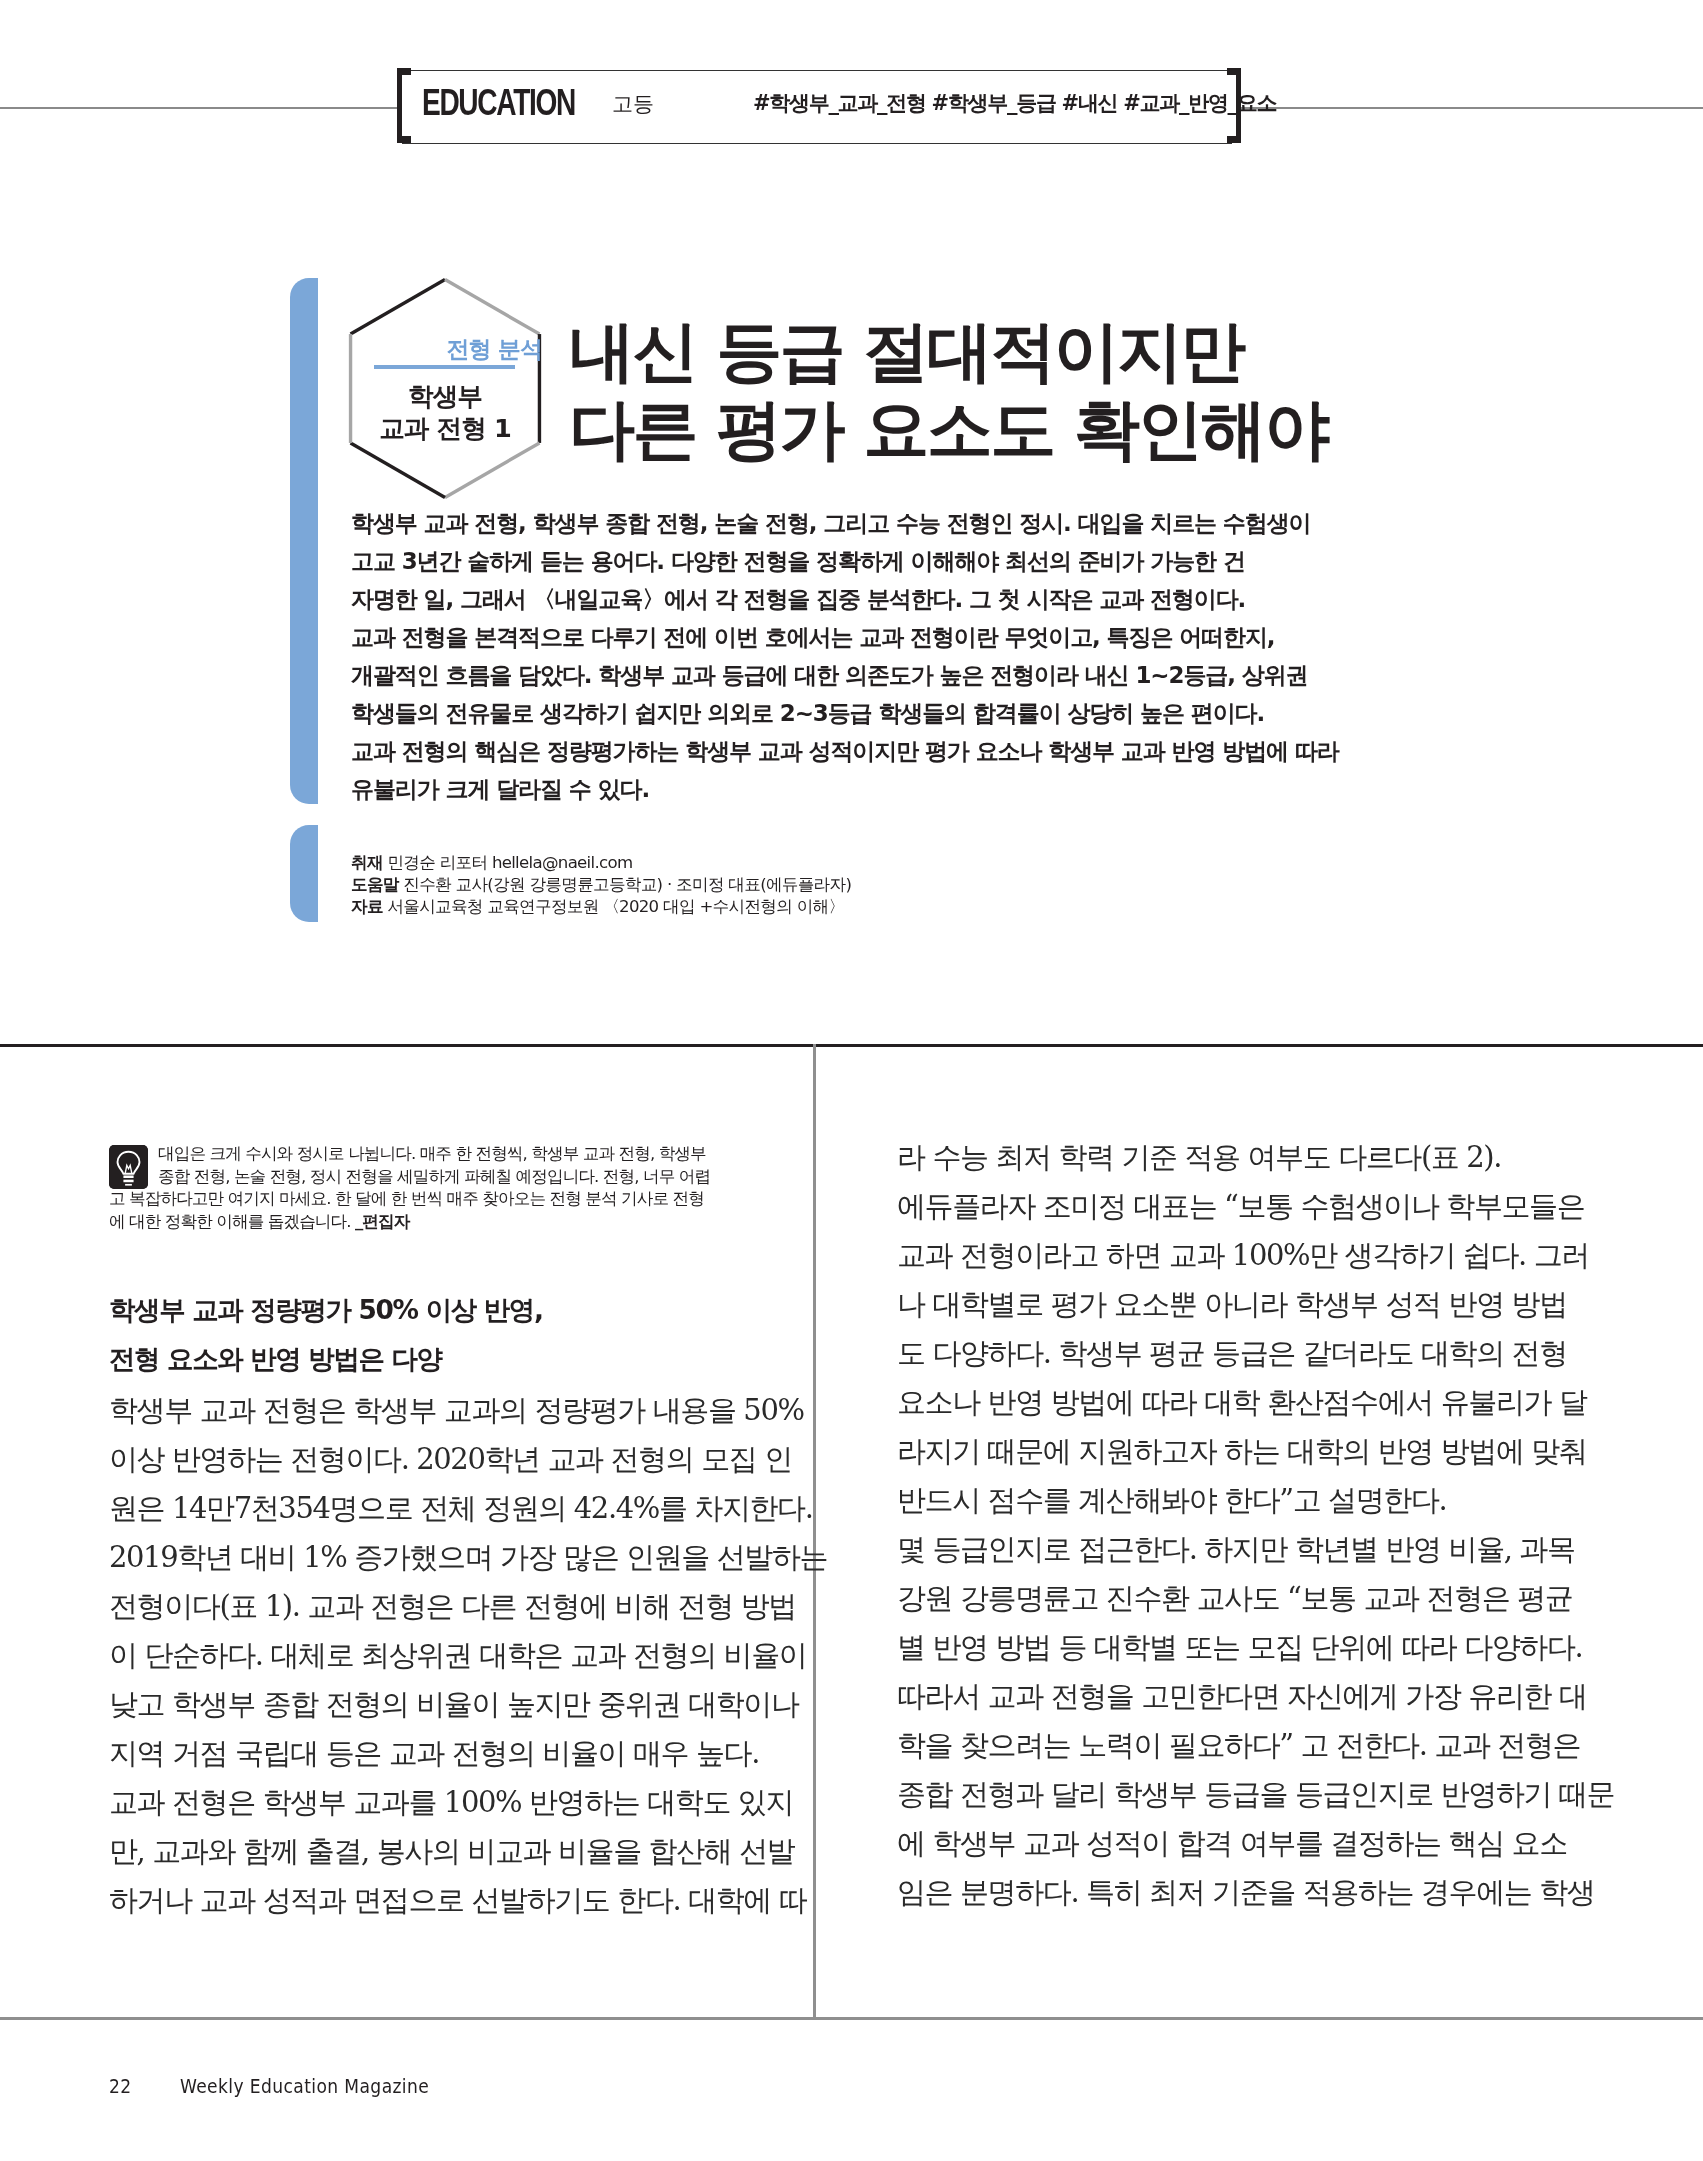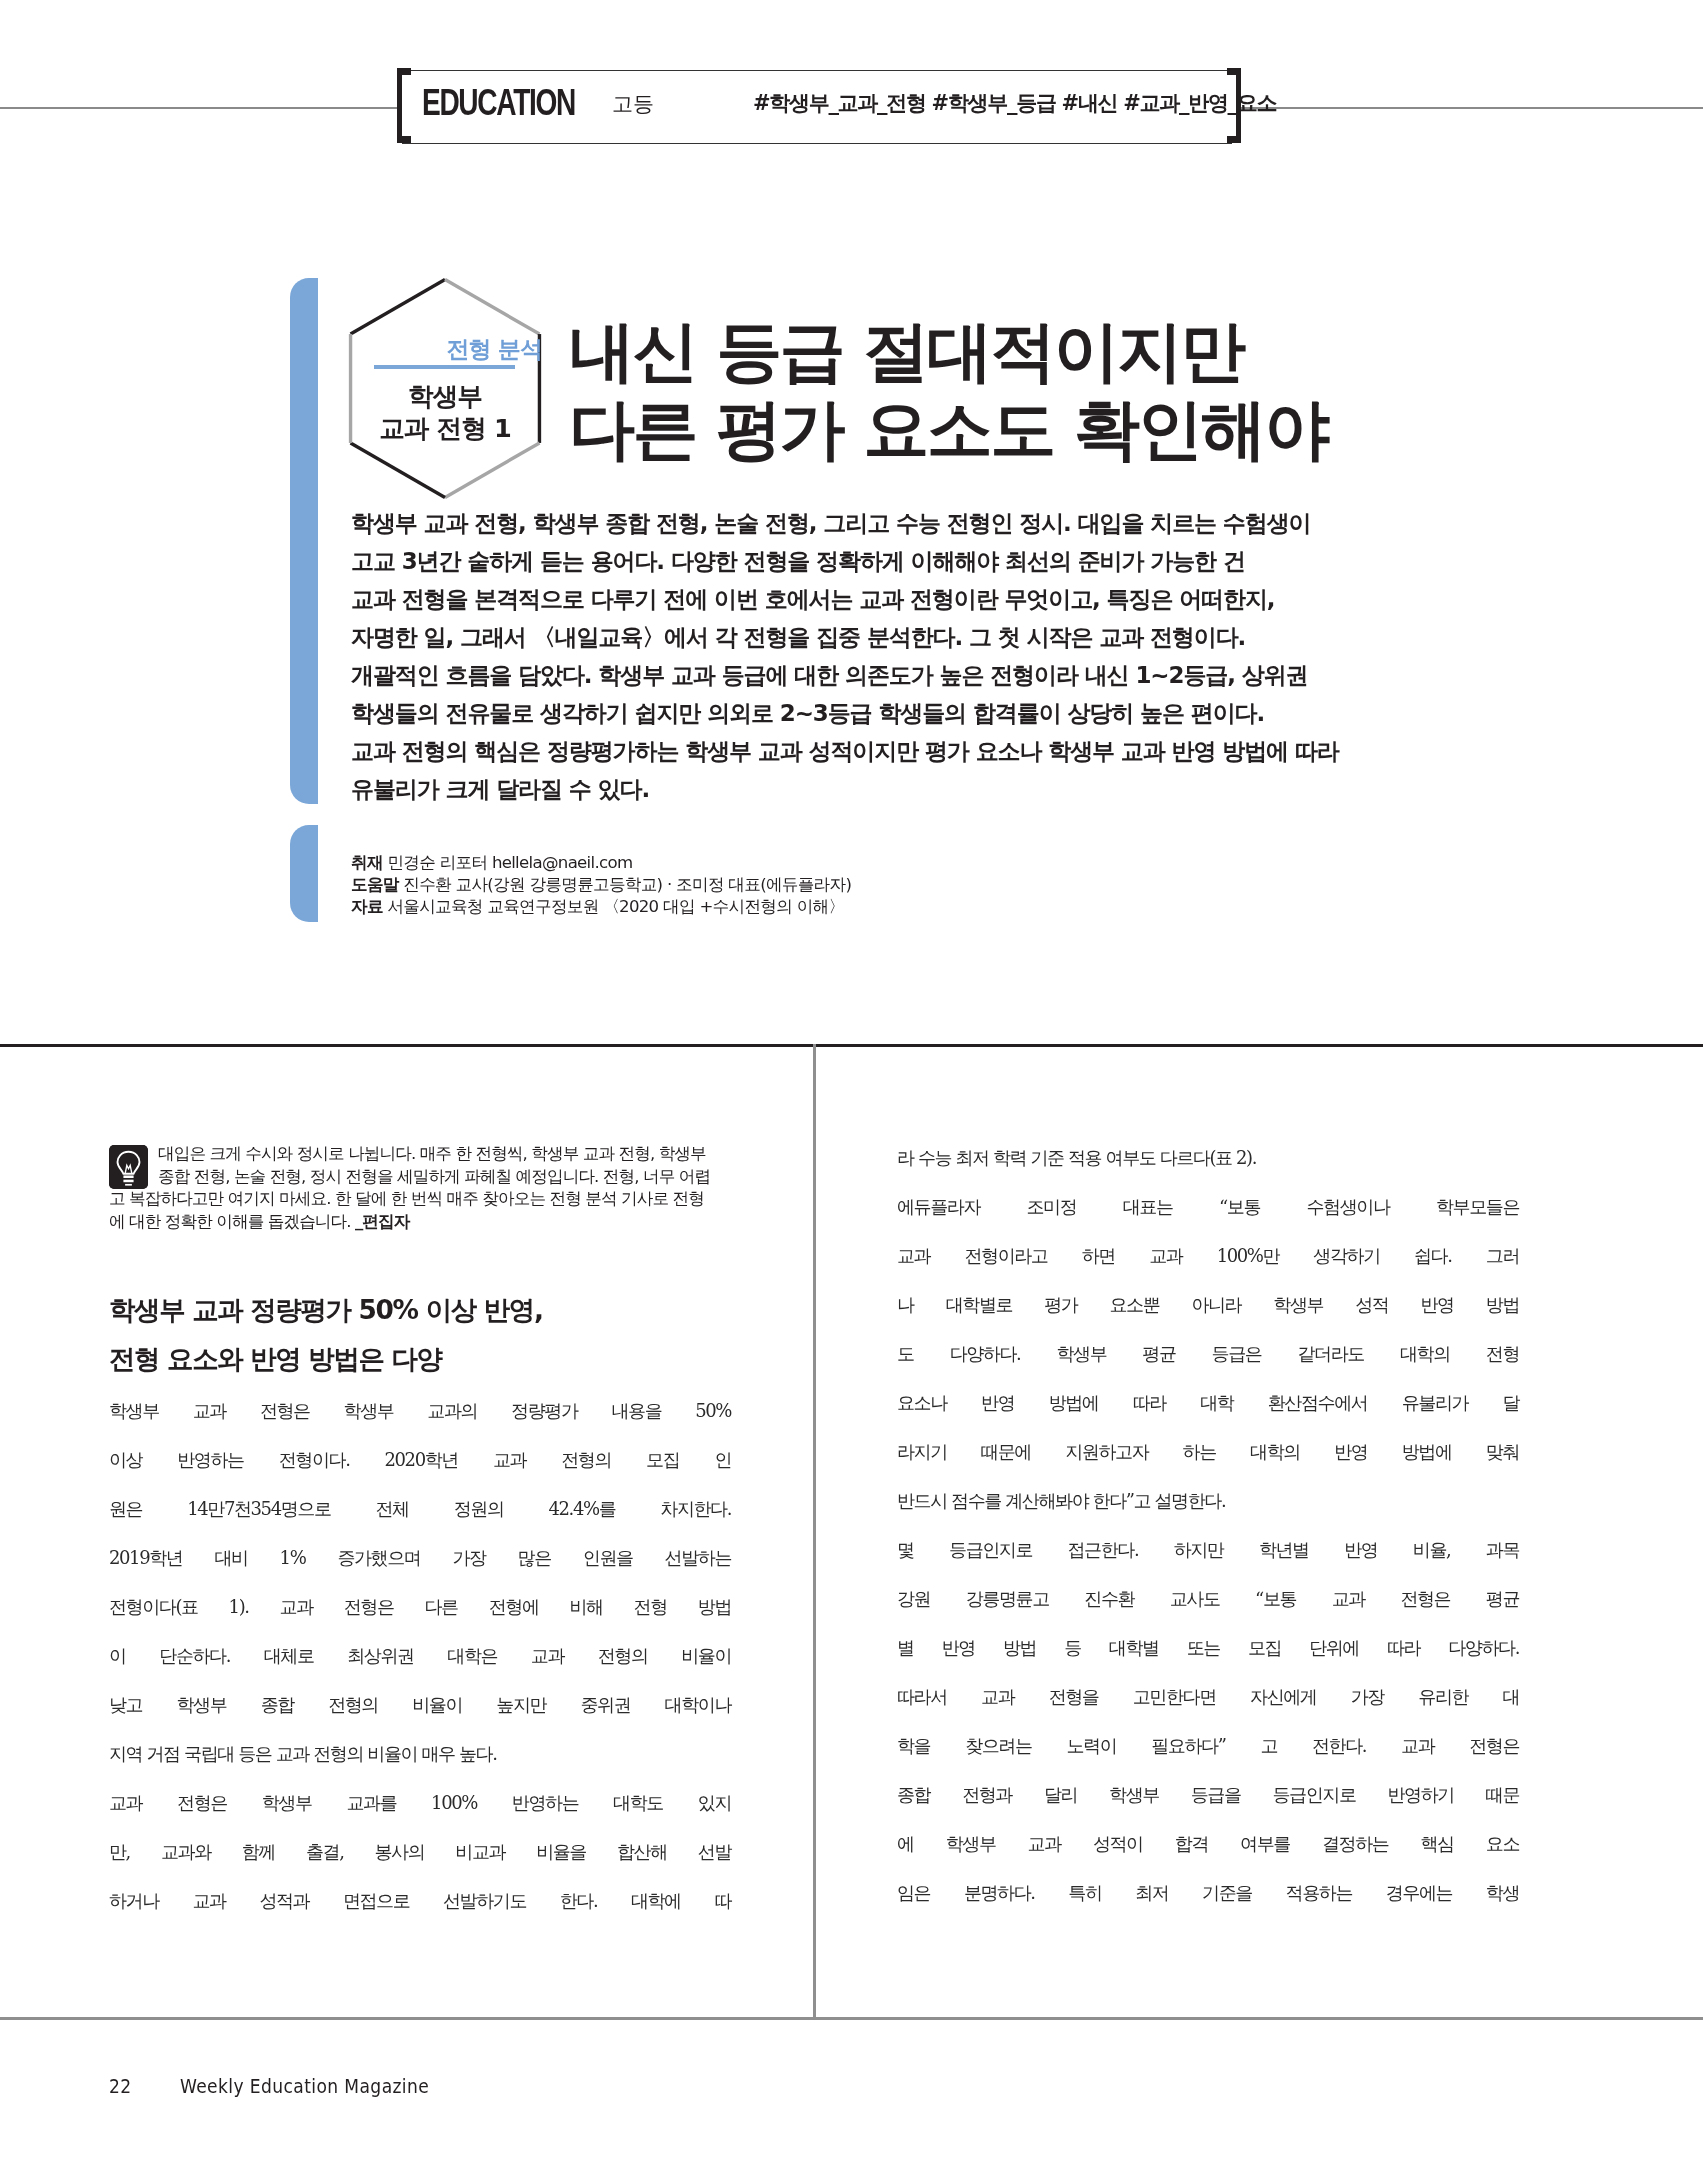--- a/index.html
+++ b/index.html
@@ -63,21 +63,21 @@
   .note-line { font-size: 16.6px; line-height: 22.6px; letter-spacing: -0.9px; white-space: nowrap; color: #231f20; }
   .note-line.indent { padding-left: 49px; }
   .note b { font-weight: bold; }
 
   
   .sec-head { position: absolute; left: 109px; top: 1285px; }
   .sec-head div { font-size: 26.4px; font-weight: bold; line-height: 49px; letter-spacing: -1.3px; white-space: nowrap; }
 
   
   .col { position: absolute; width: 622px; }
-  .col div { font-family: "DejaVu Serif", "Liberation Serif", serif; font-size: 18px; line-height: 49px;
+  .col div { font-family: "DejaVu Serif", "Liberation Serif", serif; font-size: 29px; line-height: 49px;
              letter-spacing: -1.4px; white-space: nowrap; color: #2a2a2a; text-align: justify; text-align-last: justify; }
   .col div.last { text-align-last: left; }
   .col-left { left: 109px; top: 1386px; }
   .col-right { left: 897px; top: 1133px; }
 
   
   .footer { position: absolute; top: 2075px; font-family: "DejaVu Sans Condensed", "DejaVu Sans", sans-serif;
             font-size: 19px; color: #231f20; letter-spacing: 0.4px; }
 </style>
 </head>
@@ -112,22 +112,22 @@
 </div>
 
 <div class="headline">
   <div>내신 등급 절대적이지만</div>
   <div>다른 평가 요소도 확인해야</div>
 </div>
 
 <div class="lead">
   <div>학생부 교과 전형, 학생부 종합 전형, 논술 전형, 그리고 수능 전형인 정시. 대입을 치르는 수험생이</div>
   <div>고교 3년간 숱하게 듣는 용어다. 다양한 전형을 정확하게 이해해야 최선의 준비가 가능한 건</div>
+  <div>자명한 일, 그래서 〈내일교육〉에서 각 전형을 집중 분석한다.  그 첫 시작은 교과 전형이다.</div>
   <div>교과 전형을 본격적으로 다루기 전에 이번 호에서는 교과 전형이란 무엇이고, 특징은 어떠한지,</div>
-  <div>자명한 일, 그래서 〈내일교육〉에서 각 전형을 집중 분석한다.  그 첫 시작은 교과 전형이다.</div>
   <div>개괄적인 흐름을 담았다. 학생부 교과 등급에 대한 의존도가 높은 전형이라 내신 1~2등급, 상위권</div>
   <div>학생들의 전유물로 생각하기 쉽지만 의외로 2~3등급 학생들의 합격률이 상당히 높은 편이다.</div>
   <div>교과 전형의 핵심은 정량평가하는 학생부 교과 성적이지만 평가 요소나 학생부 교과 반영 방법에 따라</div>
   <div>유불리가 크게 달라질 수 있다.</div>
 </div>
 
 <div class="credits">
   <div><b>취재</b> <span>민경순 리포터 hellela@naeil.com</span></div>
   <div><b>도움말</b> <span>진수환 교사(강원 강릉명륜고등학교) · 조미정 대표(에듀플라자)</span></div>
   <div><b>자료</b> <span>서울시교육청 교육연구정보원 〈2020 대입 +수시전형의 이해〉</span></div>

